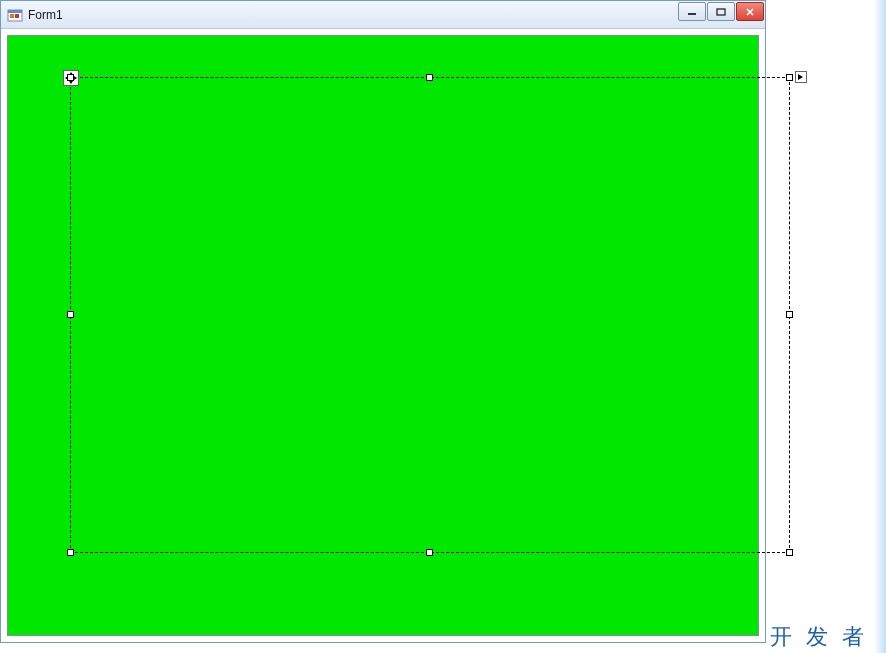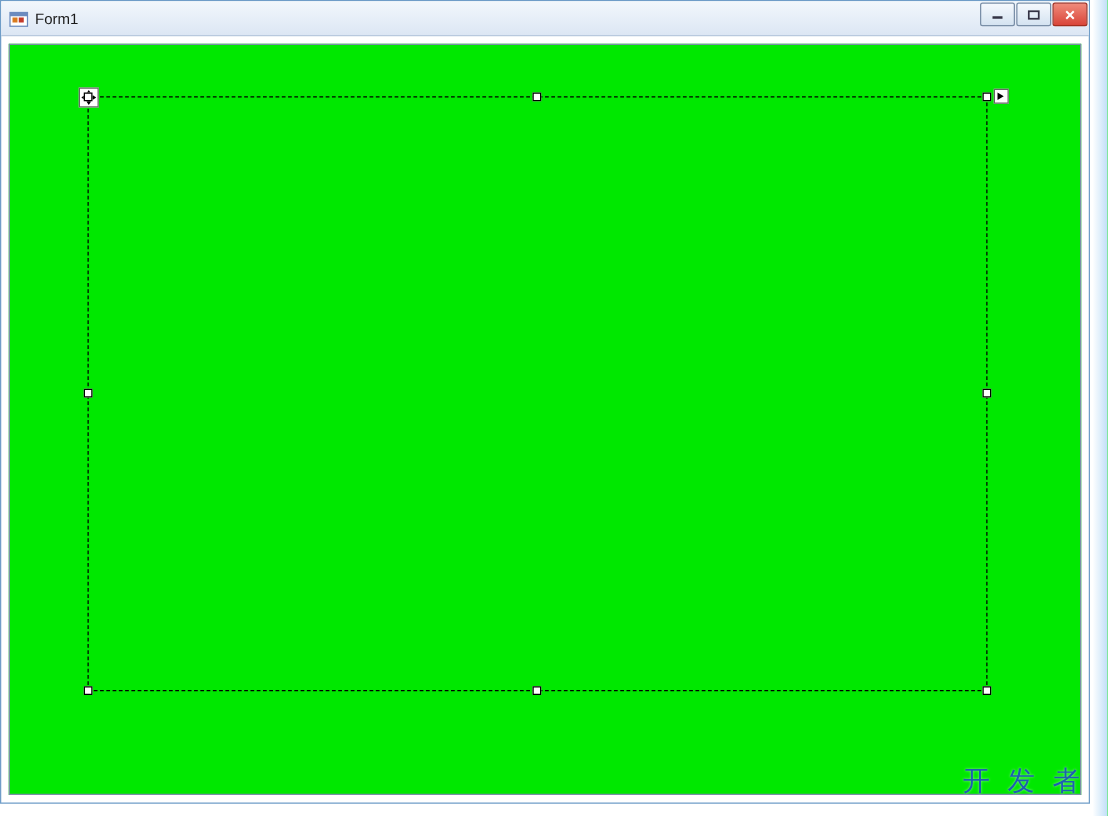--- a/index.html
+++ b/index.html
@@ -10,21 +10,21 @@
     body {
       font-family: "Segoe UI", Tahoma, sans-serif;
       font-size: 12px;
       background: #ffffff;
       width: 886px;
       height: 653px;
       overflow: hidden;
       position: relative;
     }
     .window {
-      width: 872px;
+      width: 766px;
       height: 643px;
       position: absolute;
       top: 0;
       left: 0;
       border: 1px solid #6f9dc8;
       background: #ffffff;
       display: flex;
       flex-direction: column;
     }
     .titlebar {
@@ -126,21 +126,21 @@
       height: 12px;
       background: #ffffff;
       border: 1px solid #666;
       display: flex;
       align-items: center;
       justify-content: center;
     }
     .watermark {
       position: absolute;
       right: 8px;
-      bottom: 16px;
+      bottom: 4px;
       text-align: center;
       pointer-events: none;
     }
     .watermark .line1 {
       color: #1c5fb0;
       font-size: 22px;
       letter-spacing: 14px;
       font-weight: 500;
       line-height: 1.1;
       text-shadow: 0 0 2px rgba(255,255,255,0.6);

